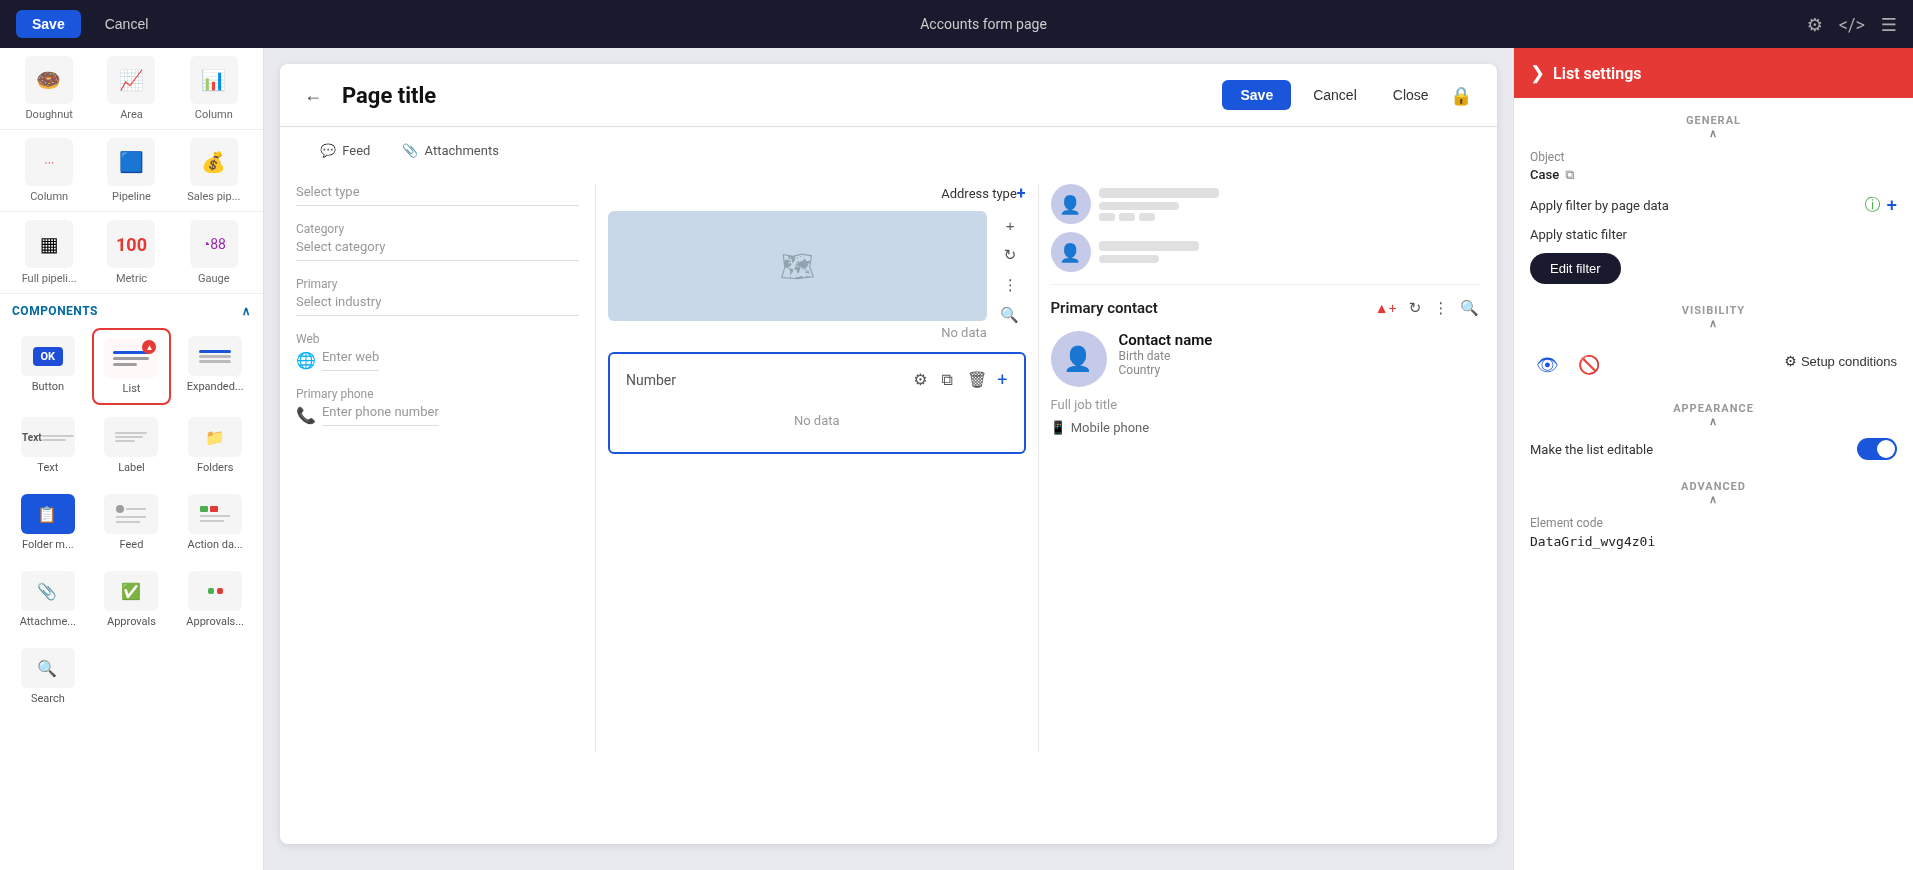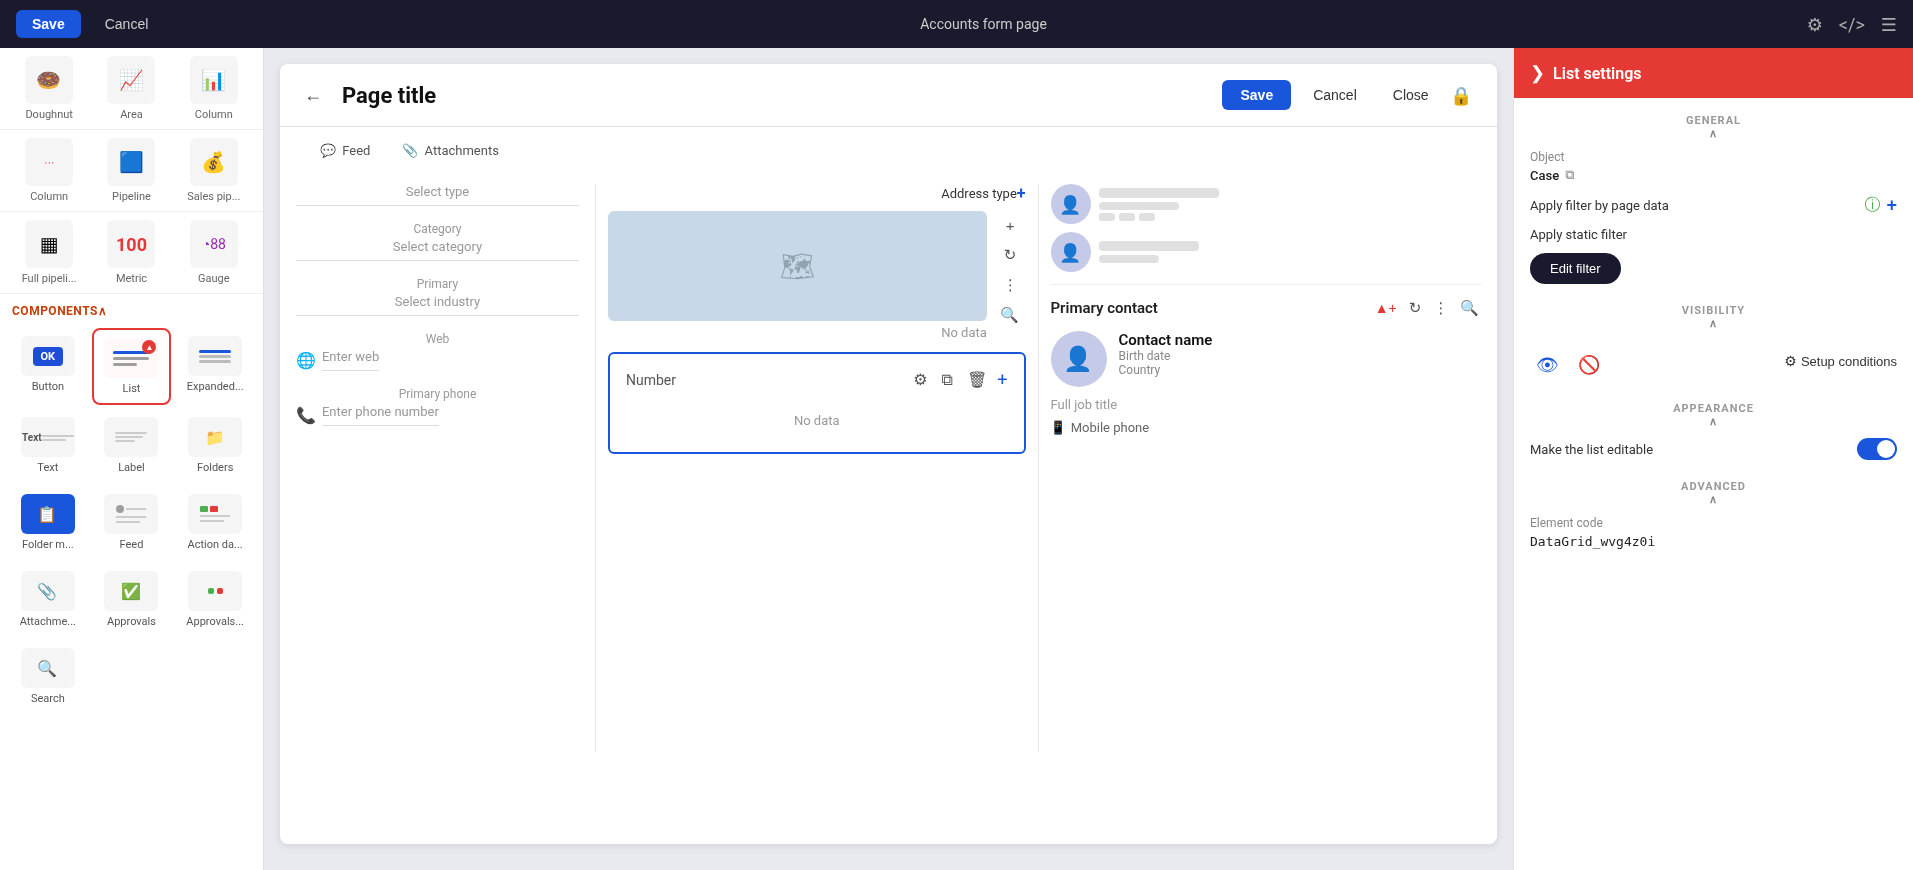--- a/index.html
+++ b/index.html
@@ -47,22 +47,22 @@
       display: flex; flex-direction: column; align-items: center;
       gap: 4px; cursor: pointer; flex: 1;
     }
     .chart-icon {
       width: 48px; height: 48px; background: #f5f5f5; border-radius: 6px;
       display: flex; align-items: center; justify-content: center; font-size: 20px;
     }
     .chart-label { font-size: 11px; color: #666; text-align: center; }
 
     .section-header {
-      display: flex; align-items: center;
-      padding: 10px 12px 6px; font-size: 12px; font-weight: 700; color: #c2410c;
+      display: flex; justify-content: space-between; align-items: center;
+      padding: 10px 12px 6px; font-size: 12px; font-weight: 700; color: #0369a1;
       text-transform: uppercase; letter-spacing: 0.5px;
     }
     .components-grid {
       display: grid; grid-template-columns: repeat(3, 1fr); gap: 4px; padding: 4px 8px;
     }
     .comp-item {
       display: flex; flex-direction: column; align-items: center; gap: 4px;
       padding: 8px 4px; cursor: pointer; border-radius: 6px;
     }
     .comp-icon {
@@ -108,21 +108,21 @@
       padding: 8px 16px; font-size: 13px; color: #555; cursor: pointer;
       border-bottom: 2px solid transparent;
     }
 
     .form-body {
       display: grid; grid-template-columns: 300px 1fr 1fr; gap: 0;
       padding: 16px; min-height: 600px;
     }
 
     .form-left {
-      padding: 0 16px 0 0; border-right: 1px solid #e8e8e8; text-align: center;
+      padding: 0 16px 0 0; border-right: 1px solid #e8e8e8;
     }
     .field-group { margin-bottom: 16px; }
     .field-label { font-size: 12px; color: #999; margin-bottom: 3px; }
     .field-value { font-size: 13px; color: #999; border-bottom: 1px solid #ddd; padding-bottom: 6px; }
     .field-with-icon { display: flex; align-items: center; gap: 6px; }
     .phone-icon { color: #4caf50; }
     .web-icon { color: #2196f3; }
     .address-type-row {
       display: flex; justify-content: flex-end; align-items: center;
       margin-bottom: 8px; font-size: 13px; color: #333; 
@@ -171,21 +171,21 @@
     .panel-section { margin-bottom: 20px; }
     .panel-section-title {
       font-size: 11px; font-weight: 700; color: #999; letter-spacing: 1px;
       text-transform: uppercase; margin-bottom: 10px;
       display: flex; justify-content: space-between; align-items: center; flex-direction: column;
     }
     .panel-chevron { color: #888; cursor: pointer; }
 
     .panel-field { margin-bottom: 12px; }
     .panel-field-label { font-size: 12px; color: #888; margin-bottom: 3px; }
-    .panel-field-value { font-size: 13px; color: #222; font-weight: 500; display: flex; align-items: center; gap: 6px; }
+    .panel-field-value { font-size: 13px; color: #222; font-weight: 500; display: flex; align-items: flex-start; gap: 6px; }
     .panel-field-icon { color: #888; cursor: pointer; }
 
     .filter-row {
       display: flex; justify-content: space-between; align-items: center; margin-bottom: 8px;
     }
     .filter-label { font-size: 13px; color: #333; }
     .filter-toggle-row { display: flex; align-items: center; gap: 6px; }
     .add-filter-btn {
       background: none; border: none; color: #1a56db; cursor: pointer; font-size: 18px; font-weight: bold;
     }

